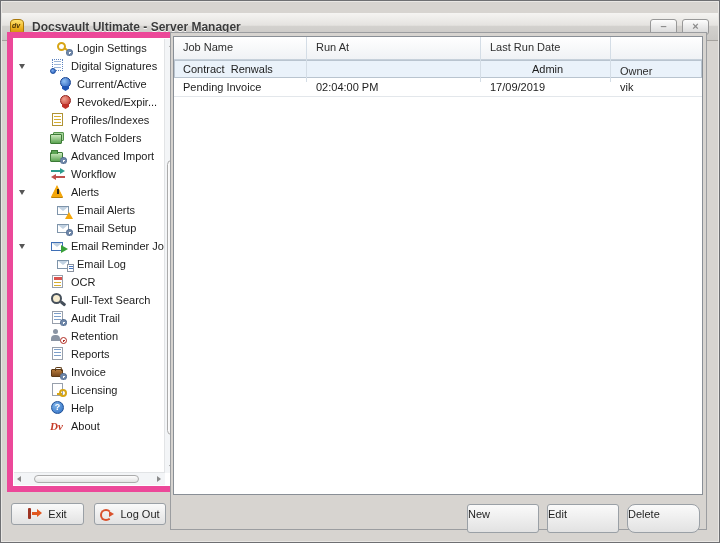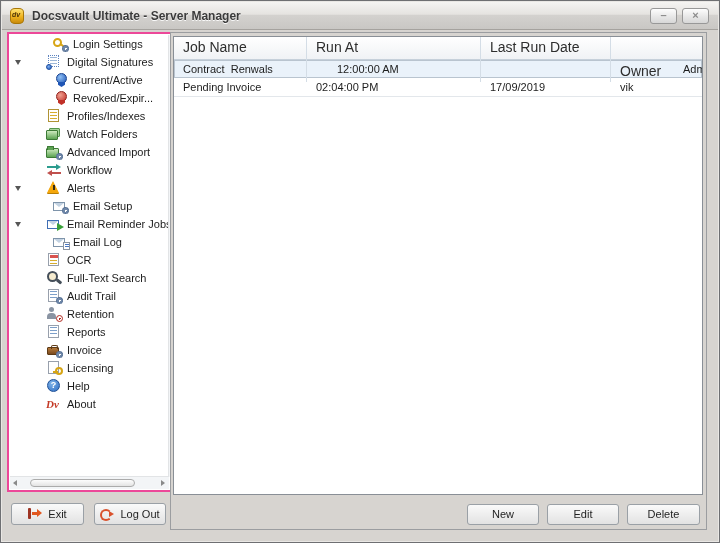--- a/index.html
+++ b/index.html
@@ -1,32 +1,32 @@
 <!DOCTYPE html>
 <html><head>
 <meta charset="utf-8">
 <style>
   html,body{margin:0;padding:0;}
   body{width:720px;height:543px;overflow:hidden;font-family:"Liberation Sans",sans-serif;background:#9a9a9a;}
   .window{position:relative;width:720px;height:543px;box-sizing:border-box;border:1px solid #6e6f72;background:#d7d4d0;box-shadow:inset 0 0 0 1px #e9e7e4;}
 
   
-  .titlebar{position:absolute;left:1px;top:1px;right:1px;height:27px;
+  .titlebar{position:absolute;left:1px;top:12px;right:1px;height:27px;
     background:linear-gradient(#f5f4f2 0%,#e5e3e0 45%,#d3d1ce 50%,#c9c7c4 100%);
     border-bottom:1px solid #a5a29e;display:flex;align-items:center;justify-content:center;}
   .apptitle{font-size:12px;font-weight:bold;color:#3b3b3b;text-shadow:0 1px 0 #fafafa;margin-left:6px;}
   .i-dv{position:relative;width:18px;height:17px;margin-left:6px;flex:none;}
   .i-dv::before{content:"";position:absolute;left:2px;top:1px;width:12px;height:14px;background:linear-gradient(#ffe372,#efb31f 55%,#c98a0b);border:1px solid #a87607;border-radius:5px/4px;}
   .i-dv::after{content:"dv";position:absolute;left:2px;top:3px;width:12px;text-align:center;font:italic bold 7px/10px "Liberation Sans",sans-serif;color:#4c3305;}
   .wbtns{margin-left:auto;margin-right:9px;display:flex;gap:5px;}
   .wbtn{width:27px;height:16px;box-sizing:border-box;border:1px solid #989898;border-radius:3px;
     background:linear-gradient(#fdfdfd,#e9e9e9 50%,#d7d7d7);color:#8b8b8b;font:bold 11px/13px "Liberation Sans",sans-serif;text-align:center;cursor:default;}
 
   
-  .treepanel{position:absolute;left:6px;top:31px;width:179px;height:460px;box-sizing:border-box;background:#fff;border:2px solid #ec4899;}
+  .treepanel{position:absolute;left:6px;top:31px;width:179px;height:460px;box-sizing:border-box;background:#fff;border:6px solid #ec4899;}
   .treeview{position:absolute;left:0;top:1px;right:15px;bottom:13px;overflow:hidden;}
   .trow{position:relative;height:18px;display:flex;align-items:center;font-size:11px;color:#1c1c1c;white-space:nowrap;}
   .lv0{padding-left:36px;}
   .lv1{padding-left:42px;}
   .tw{position:absolute;left:6px;top:7px;width:0;height:0;border-top:5px solid #565656;border-left:3px solid transparent;border-right:3px solid transparent;}
   .lbl{display:flex;align-items:center;height:16px;padding:0 4px 0 1px;}
   .lbl .txt{white-space:pre;}
   .sel{flex:1;background:#d6e9f9;outline:1px dotted #3e3e3e;outline-offset:-1px;}
 
   
@@ -118,31 +118,31 @@
   .i-exit::after{content:"";position:absolute;left:4px;top:4px;width:5px;height:3px;background:#e2571f;}
   .bd-ahead{position:absolute;left:9px;top:1px;border-left:5px solid #e2571f;border-top:4.5px solid transparent;border-bottom:4.5px solid transparent;}
   .i-logout{position:relative;width:14px;height:12px;flex:none;}
   .i-logout::before{content:"";position:absolute;left:0;top:1px;width:8px;height:8px;border:2px solid #d9512c;border-radius:50%;border-right-color:transparent;box-sizing:content-box;}
   .i-logout::after{content:"";position:absolute;left:9px;top:3px;border-left:5px solid #d9512c;border-top:3.5px solid transparent;border-bottom:3.5px solid transparent;}
 
   
   .rpanel{position:absolute;left:169px;top:31px;width:537px;height:498px;box-sizing:border-box;border:1px solid #9b9da0;background:#d7d4d0;}
   .tablewrap{position:absolute;left:2px;top:3px;width:530px;height:459px;box-sizing:border-box;background:#fff;border:1px solid #898f96;}
   .thead{display:grid;grid-template-columns:133px 174px 130px 1fr;height:22px;background:linear-gradient(#ffffff,#f0f2f5);border-bottom:1px solid #c6d0da;}
-  .th{font-size:14px;color:#2e2e2e;line-height:21px;padding-left:9px;border-right:1px solid #d4dde6;white-space:pre;}
+  .th{font-size:11px;color:#2e2e2e;line-height:21px;padding-left:9px;border-right:1px solid #d4dde6;white-space:pre;}
   .th:last-child{border-right:none;margin-top:24px;}
   .tr{display:grid;grid-template-columns:133px 174px 130px 1fr;height:18px;}
   .tr-sel{background:#eaf2fa;box-shadow:inset 0 0 0 1px #b9c4cf;gap:21px;}
   .tr-plain{border-bottom:1px solid #e3e7eb;}
   .td{font-size:11px;color:#1c1c1c;line-height:18px;padding-left:9px;white-space:pre;overflow:hidden;}
-  .abtn{position:absolute;top:471px;width:72px;height:21px;box-sizing:border-box;border:1px solid #9aa0a6;border-radius:3px;
-    background:linear-gradient(#fafafa,#eeeeee 50%,#e2e2e2);font-size:11px;color:#1f1f1f;text-align:center;line-height:19px;cursor:default;}
+  .abtn{position:absolute;top:471px;width:72px;height:29px;box-sizing:border-box;border:1px solid #9aa0a6;border-radius:3px;
+    background:linear-gradient(#fafafa,#eeeeee 50%,#e2e2e2);font-size:11px;color:#1f1f1f;line-height:19px;cursor:default;}
   .abtn-new{left:296px;}
   .abtn-edit{left:376px;}
-  .abtn-del{left:456px;width:73px;}
+  .abtn-del{left:456px;width:73px;border-radius:8px;}
 </style>
 </head>
 <body>
 
 <div class="window">
 
   <div class="titlebar">
     <span class="i-dv"></span>
     <span class="apptitle">Docsvault Ultimate - Server Manager</span>
     <span class="wbtns">
@@ -220,20 +220,28 @@
       </div>
 
       <div class="trow lv0">
         <i class="tw"></i>
         <span class="lbl">
             <span class="ico i-warn"></span>
             <span class="txt">Alerts</span>
           </span>
       </div>
 
+      <div class="trow lv1">
+        <span class="lbl">
+            <span class="ico env">
+              <i class="bd bd-warn"></i>
+            </span>
+            <span class="txt">Email Alerts</span>
+          </span>
+      </div>
 
       <div class="trow lv1">
         <span class="lbl">
             <span class="ico env">
               <i class="bd bd-gearb"></i>
             </span>
             <span class="txt">Email Setup</span>
           </span>
       </div>
 
@@ -371,21 +379,20 @@
   <div class="rpanel">
     <div class="tablewrap">
       <div class="thead">
         <span class="th">Job Name</span>
         <span class="th">Run At</span>
         <span class="th">Last Run Date</span>
         <span class="th">Owner</span>
       </div>
       <div class="tr tr-sel">
         <span class="td">Contract  Renwals</span>
-        <span class="td">12:00:00 AM</span>
         <span class="td"></span>
         <span class="td">Admin</span>
       </div>
       <div class="tr tr-plain">
         <span class="td">Pending Invoice</span>
         <span class="td">02:04:00 PM</span>
         <span class="td">17/09/2019</span>
         <span class="td">vik</span>
       </div>
     </div>

